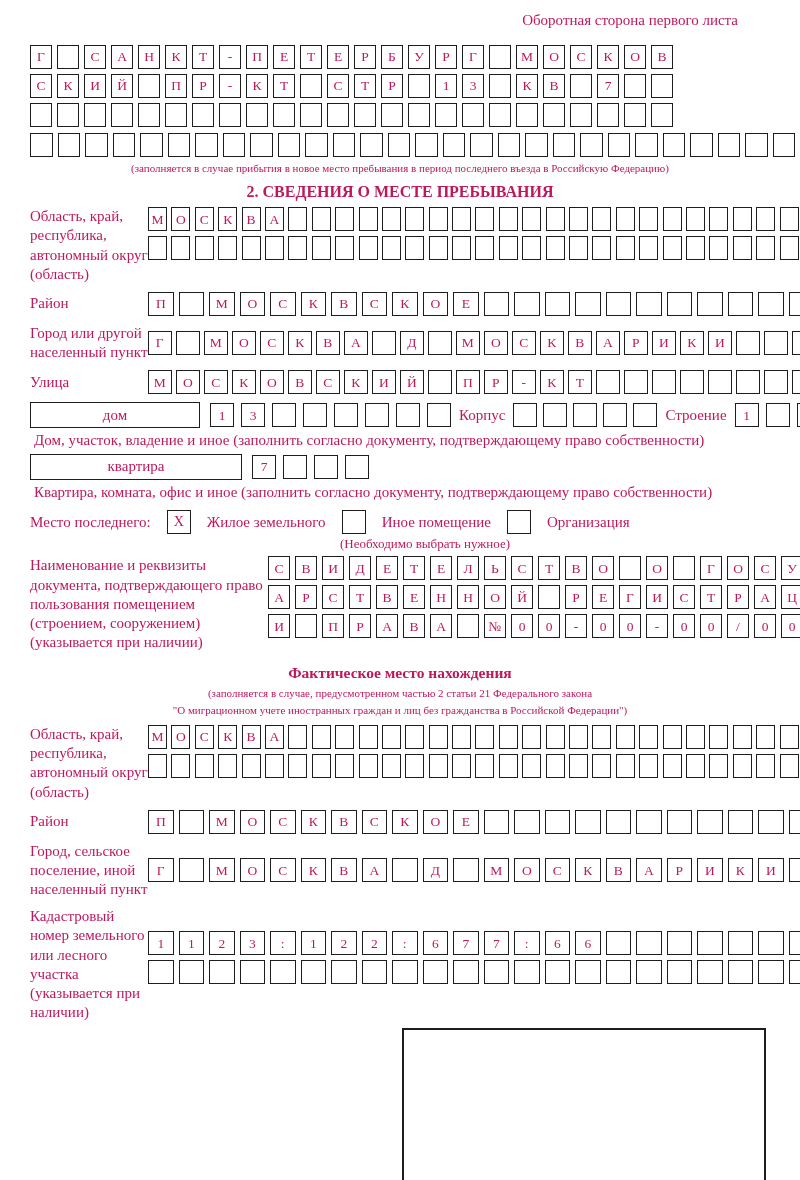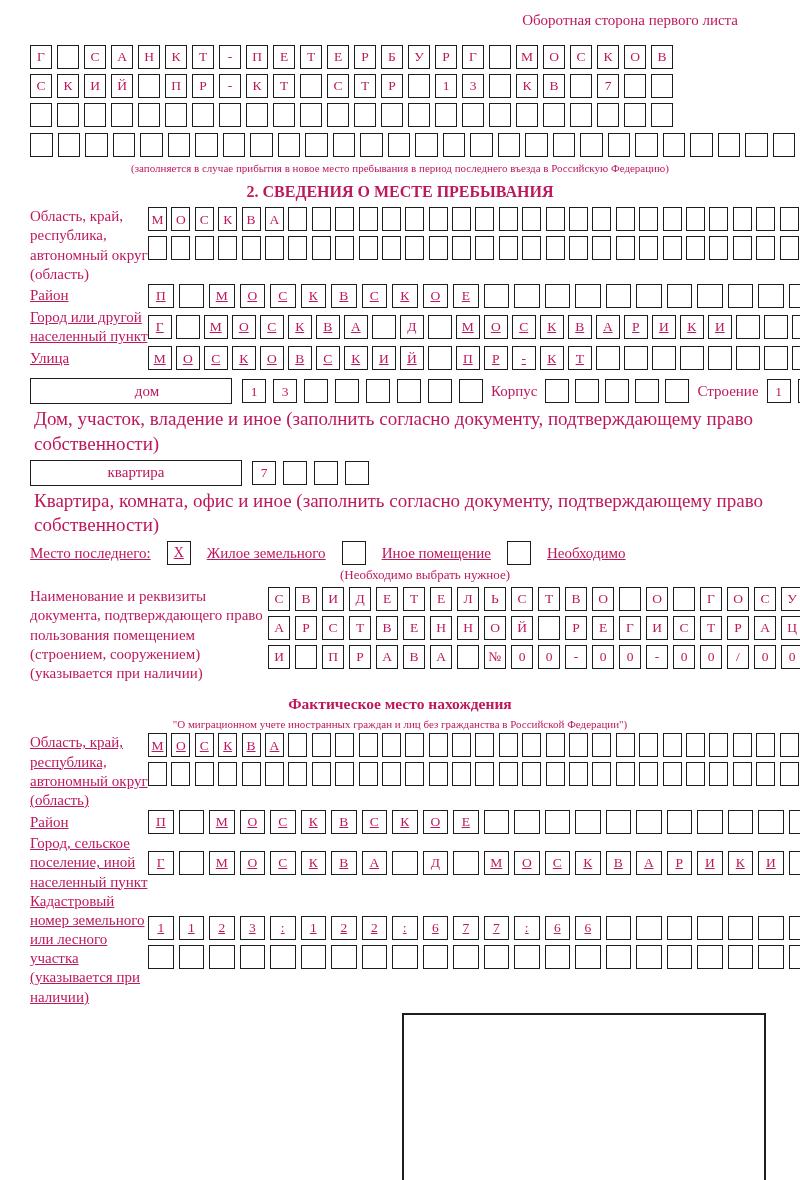--- a/index.html
+++ b/index.html
@@ -24,36 +24,36 @@
   .cr-24a{--cw:20px;--gap:5px;}
   .cr-29full{--cw:20.5px;--gap:5px;margin-top:6px;}
   .cr-29{--cw:17px;--gap:4.4px;}
   .cr-22{--cw:23.5px;--gap:5px;}
   .cr-24b{--cw:21.5px;--gap:4.5px;}
   .cr-21{--cw:20px;--gap:5px;}
   .cr-8{--cw:22px;--gap:7px;}
   .cr-5{--cw:22px;--gap:6px;}
   .cr-4{--cw:22px;--gap:7px;}
   .caption{font-size:11px;text-align:center;margin:4px 0 2px 0;line-height:1.3;}
-  .caption.left{text-align:left;padding-left:4px;margin:3px 0;font-size:19px;}
+  .caption.left{text-align:left;padding-left:4px;margin:3px 0;font-size:15px;}
   .sec-title{text-align:center;font-weight:bold;font-size:16px;margin:8px 0 6px 0;}
   .fact-title{text-align:center;font-weight:bold;font-size:15.5px;margin:12px 0 4px 0;}
   .widebox{
     border:1.6px solid #1d1d1d;height:24px;display:flex;align-items:center;
     justify-content:center;font-size:15px;flex:none;background:#fff;
   }
-  .widebox.dom{width:168px;margin-right:10px;padding-left:32px;}
+  .widebox.dom{width:168px;margin-right:10px;}
   .widebox.kv{width:210px;margin-right:10px;font-family:Liberation Serif, serif;}
   .inline-lbl{font-size:15px;margin:0 8px;white-space:nowrap;}
   .chk{
     flex:none;width:22px;height:22px;border:1.6px solid #1d1d1d;display:inline-flex;
     align-items:center;justify-content:center;font-size:14px;margin:0 8px;
   }
   .mesto-caption{font-size:13px;text-align:right;width:330px;margin:2px 0 4px 150px;}
-  .mt4{margin-top:0;text-decoration:underline;} .mt8{margin-top:8px;}
+  .mt4{margin-top:8px;} .mt8{margin-top:8px;}
   .kad-rows{margin-top:24px;}
   .stamp-wrap{width:392px;margin-left:auto;margin-top:6px;}
   .stamp-box{width:360px;height:172px;border:2px solid #1d1d1d;margin-left:auto;margin-right:4px;}
 </style>
 </head>
 <body>
 
 <div class="page">
 
   <div class="hdr-note">Оборотная сторона первого листа</div>
@@ -368,21 +368,21 @@
   </div>
   <div class="caption left">Квартира, комната, офис и иное (заполнить согласно документу, подтверждающему право собственности)</div>
 
   <div class="frow vcenter mt4">
     <div class="inline-lbl" style="margin-left:0;">Место последнего:</div>
     <span class="chk">X</span>
     <span class="inline-lbl">Жилое земельного</span>
     <span class="chk"></span>
     <span class="inline-lbl">Иное помещение</span>
     <span class="chk"></span>
-    <span class="inline-lbl">Необходимо</span>
+    <span class="inline-lbl">Организация</span>
   </div>
   <div class="mesto-caption">(Необходимо выбрать нужное)</div>
 
   <div class="frow">
     <div class="lbl w238">Наименование и реквизиты документа, подтверждающего право пользования помещением (строением, сооружением) (указывается при наличии)</div>
     <div class="rows">
       <div class="cellrow cr-21">
           <span class="cell">С</span>
           <span class="cell">В</span>
           <span class="cell">И</span>
@@ -445,20 +445,21 @@
           <span class="cell">0</span>
           <span class="cell">0</span>
           <span class="cell">/</span>
           <span class="cell">0</span>
           <span class="cell">0</span>
         </div>
     </div>
   </div>
 
   <div class="fact-title">Фактическое место нахождения</div>
+  <div class="caption">(заполняется в случае, предусмотренном частью 2 статьи 21 Федерального закона</div>
   <div class="caption" style="margin-top:0;">"О миграционном учете иностранных граждан и лиц без гражданства в Российской Федерации")</div>
 
   <div class="frow mt4">
     <div class="lbl">Область, край, республика, автономный округ (область)</div>
     <div class="rows">
       <div class="cellrow cr-29">
           <span class="cell">М</span>
           <span class="cell">О</span>
           <span class="cell">С</span>
           <span class="cell">К</span>

